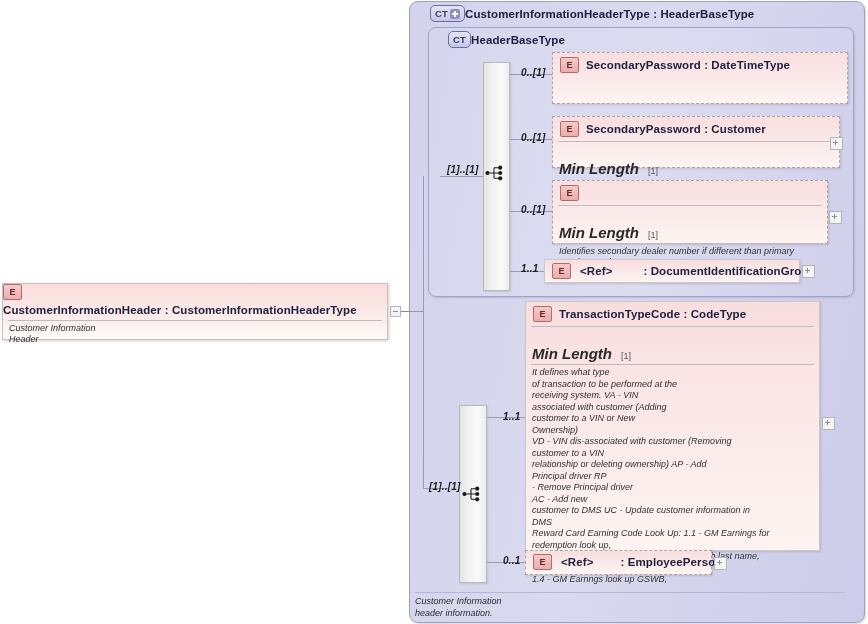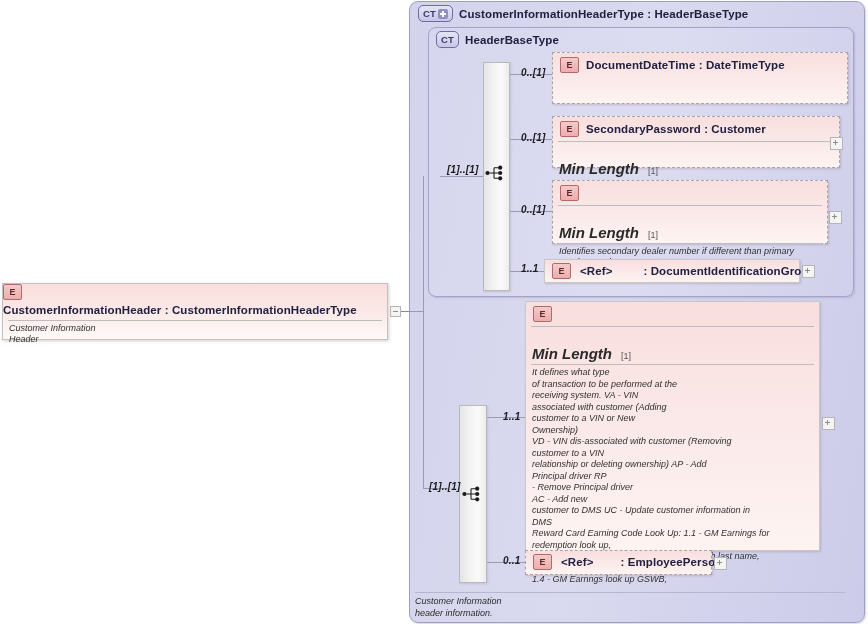--- a/index.html
+++ b/index.html
@@ -41,21 +41,21 @@
   .ct-plus:before,.ct-plus:after{
     content:"";position:absolute;background:#fff;
   }
   .ct-plus:before{left:2px;top:4.5px;width:6px;height:1.6px;}
   .ct-plus:after{left:4.2px;top:2px;width:1.6px;height:6px;}
 
   .ct-title{
     font-size:11.5px;font-weight:bold;color:#202040;
     white-space:nowrap;letter-spacing:.1px;
   }
-  .hdr-row{display:flex;align-items:center;gap:6px;}
+  .hdr-row{display:flex;align-items:center;margin-left:12px;}
 
   
   .ebox{
     background:linear-gradient(180deg,#f9dede 0%,#fbeaea 55%,#fdf4f2 100%);
     box-shadow:1px 1px 2px rgba(120,90,90,.25);
   }
   .ebox.solid{border:1px solid #c8c8c8;}
   .ebox.dashed{border:1px dashed #a6a6a6;}
   .ebox .etitle{
     display:flex;align-items:center;gap:7px;
@@ -178,21 +178,21 @@
 <div class="ln-h" style="left:423px;top:488px;width:25px;"></div>
 
 <div class="ln-h" style="left:510px;top:74px;width:42px;"></div>
 <div class="ln-h" style="left:510px;top:139px;width:42px;"></div>
 <div class="ln-h" style="left:510px;top:211px;width:42px;"></div>
 <div class="ln-h" style="left:510px;top:271px;width:34px;"></div>
 
 <div class="abs ebox dashed" style="left:552px;top:52px;width:296px;height:52px;">
   <div class="etitle">
     <span class="e-badge">E</span>
-    <span class="e-name">DocumentDateTime : DateTimeType</span>
+    <span class="e-name">SecondaryPassword : DateTimeType</span>
   </div>
 </div>
 <div class="card" style="left:521px;top:67px;">0..[1]</div>
 
 <div class="abs ebox dashed" style="left:552px;top:116px;width:288px;height:52px;">
   <div class="etitle">
     <span class="e-badge">E</span>
     <span class="e-name">SecondaryPassword : Customer</span>
   </div>
   <div class="facet-row">
@@ -235,20 +235,21 @@
   <circle cx="15.2" cy="13.3" r="2.1" fill="#1a1a1a"></circle>
 </svg>
 <div class="card" style="left:429px;top:481px;">[1]..[1]</div>
 
 <div class="ln-h" style="left:487px;top:417px;width:38px;"></div>
 <div class="ln-h" style="left:487px;top:562px;width:38px;"></div>
 
 <div class="abs ebox solid" style="left:525px;top:301px;width:295px;height:250px;">
   <div class="etitle">
     <span class="e-badge">E</span>
+    <span class="e-name">TransactionTypeCode : CodeType</span>
   </div>
   <div class="facet-row">
     <span class="facet-name">Min Length</span>
     <span class="facet-val">[1]</span>
   </div>
   <div class="edesc" style="white-space:pre-line;line-height:1.28;">It defines what type
 of transaction to be performed at the
 receiving system. VA - VIN
 associated with customer (Adding
 customer to a VIN or New

